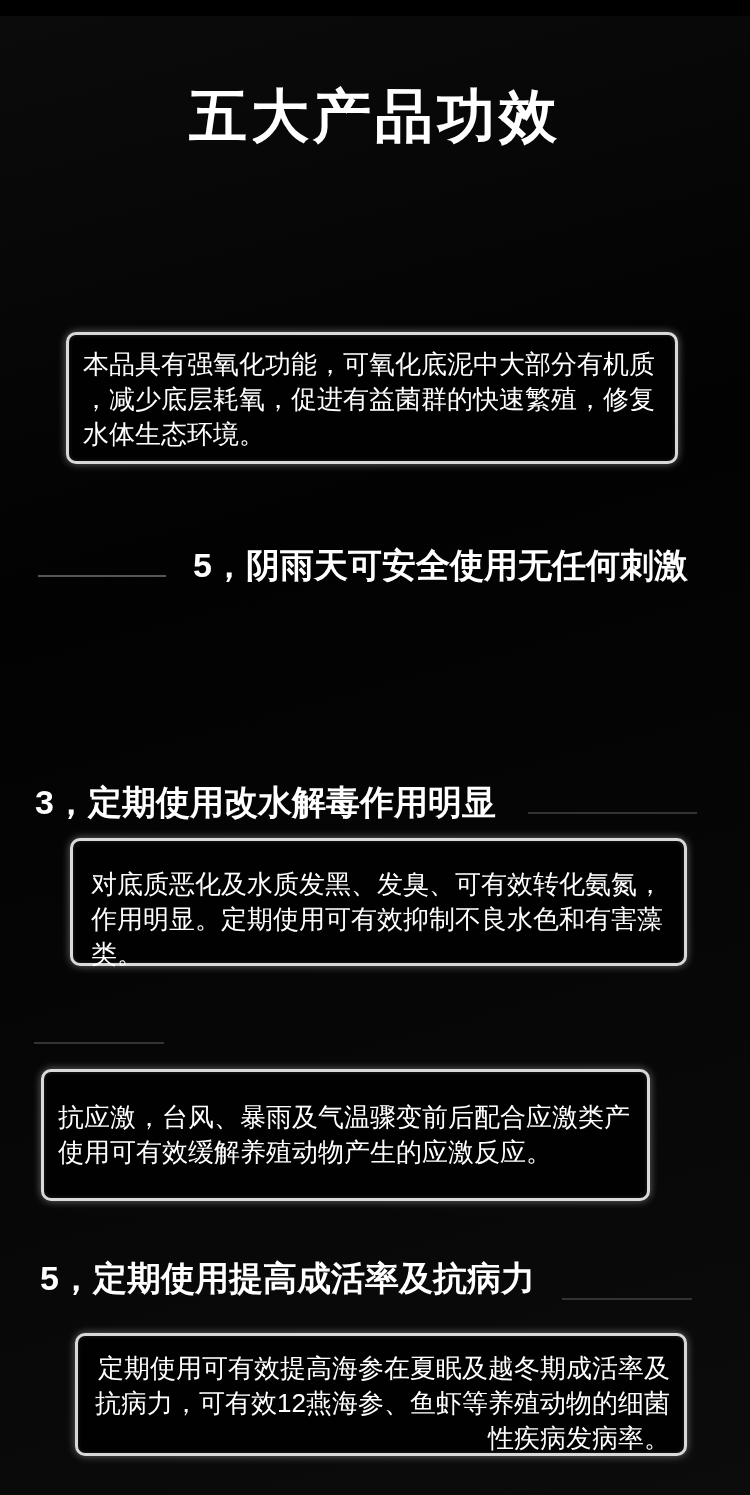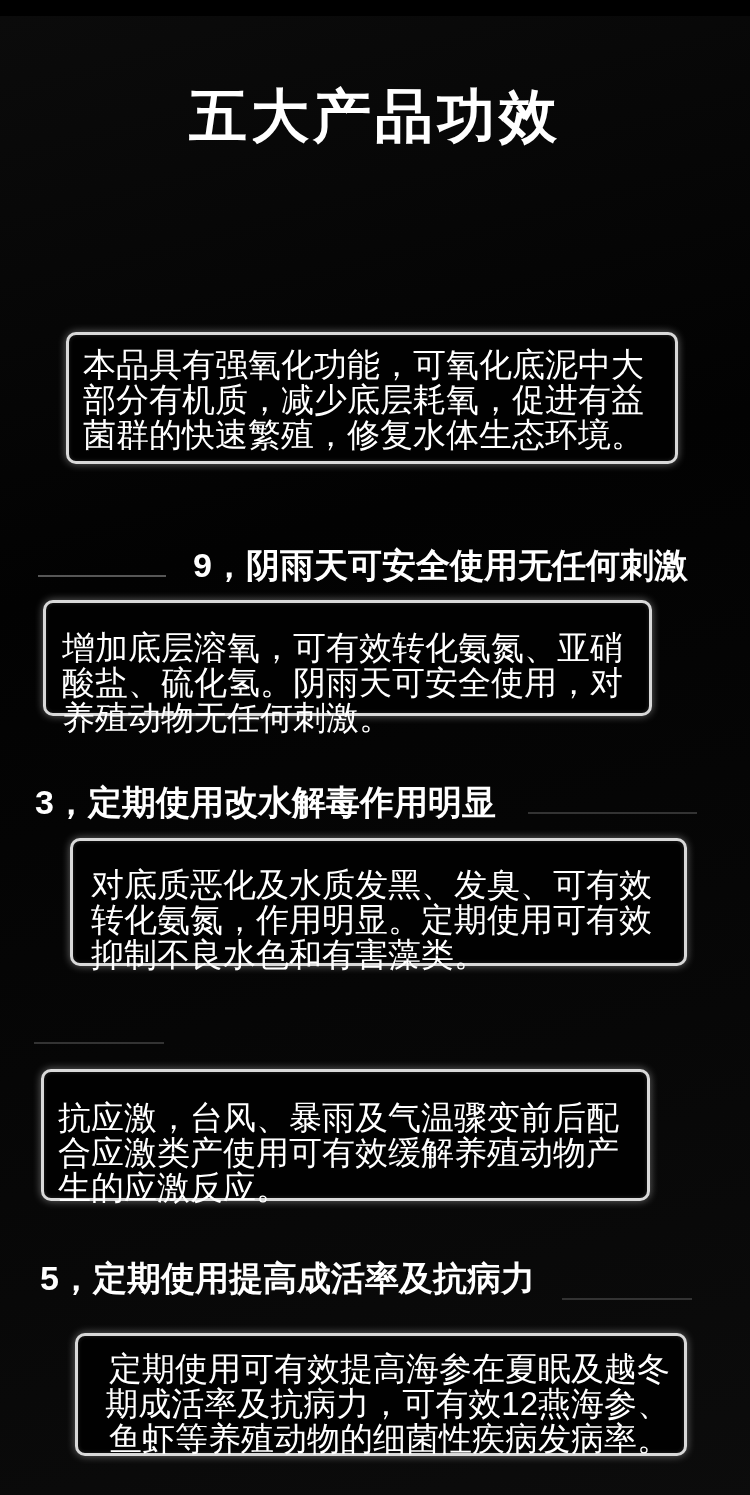--- a/index.html
+++ b/index.html
@@ -29,21 +29,21 @@
   .rule.dark{background:#333333;}
   .desc-box{
     position:absolute;box-sizing:border-box;
     background:#010101;
     border:3px solid #d9d9d9;
     border-radius:10px;
     box-shadow:0 0 9px rgba(255,255,255,0.40), inset 0 0 4px rgba(255,255,255,0.15);
   }
   .desc-box p{
     margin:0;
-    font-size:33px;line-height:35px;
+    font-size:26px;line-height:35px;
     color:#ffffff;
     word-break:break-all;
     line-break:anywhere;
   }
   
   #h1{left:63px;top:248px;}
   #b1{left:66px;top:316px;width:612px;height:132px;padding:12px 14px 0 14px;}
   #r2{left:38px;top:559px;width:128px;}
   #h2{right:62px;top:527px;}
   #b2{left:43px;top:584px;width:609px;height:116px;padding:27px 16px 0 16px;}
@@ -62,24 +62,21 @@
 
 <div class="canvas">
 
   <div class="page-title">五大产品功效</div>
 
   <div class="desc-box" id="b1">
     <p>本品具有强氧化功能，可氧化底泥中大部分有机质，减少底层耗氧，促进有益菌群的快速繁殖，修复水体生态环境。</p>
   </div>
 
   <div class="rule" id="r2"></div>
-  <div class="sec-heading" id="h2">9，阴雨天可安全使用无任何刺激</div>
-  <div class="desc-box" id="b2">
-    <p>增加底层溶氧，可有效转化氨氮、亚硝酸盐、硫化氢。阴雨天可安全使用，对养殖动物无任何刺激。</p>
-  </div>
+  <div class="sec-heading" id="h2">5，阴雨天可安全使用无任何刺激</div>
 
   <div class="sec-heading" id="h3">3，定期使用改水解毒作用明显</div>
   <div class="rule dark" id="r3"></div>
   <div class="desc-box" id="b3">
     <p>对底质恶化及水质发黑、发臭、可有效转化氨氮，作用明显。定期使用可有效抑制不良水色和有害藻类。</p>
   </div>
 
   <div class="rule dark" id="r4"></div>
   <div class="desc-box" id="b4">
     <p>抗应激，台风、暴雨及气温骤变前后配合应激类产使用可有效缓解养殖动物产生的应激反应。</p>

